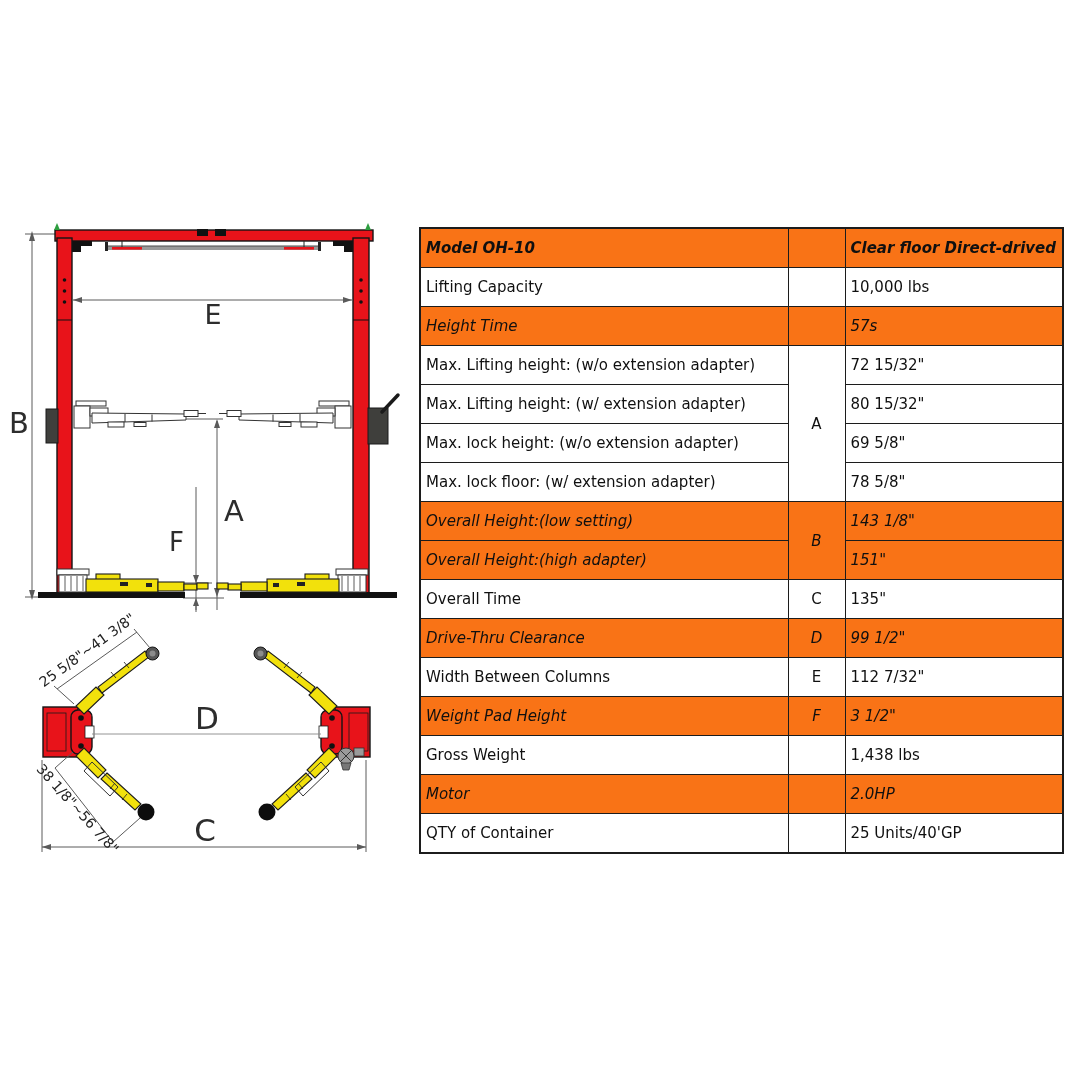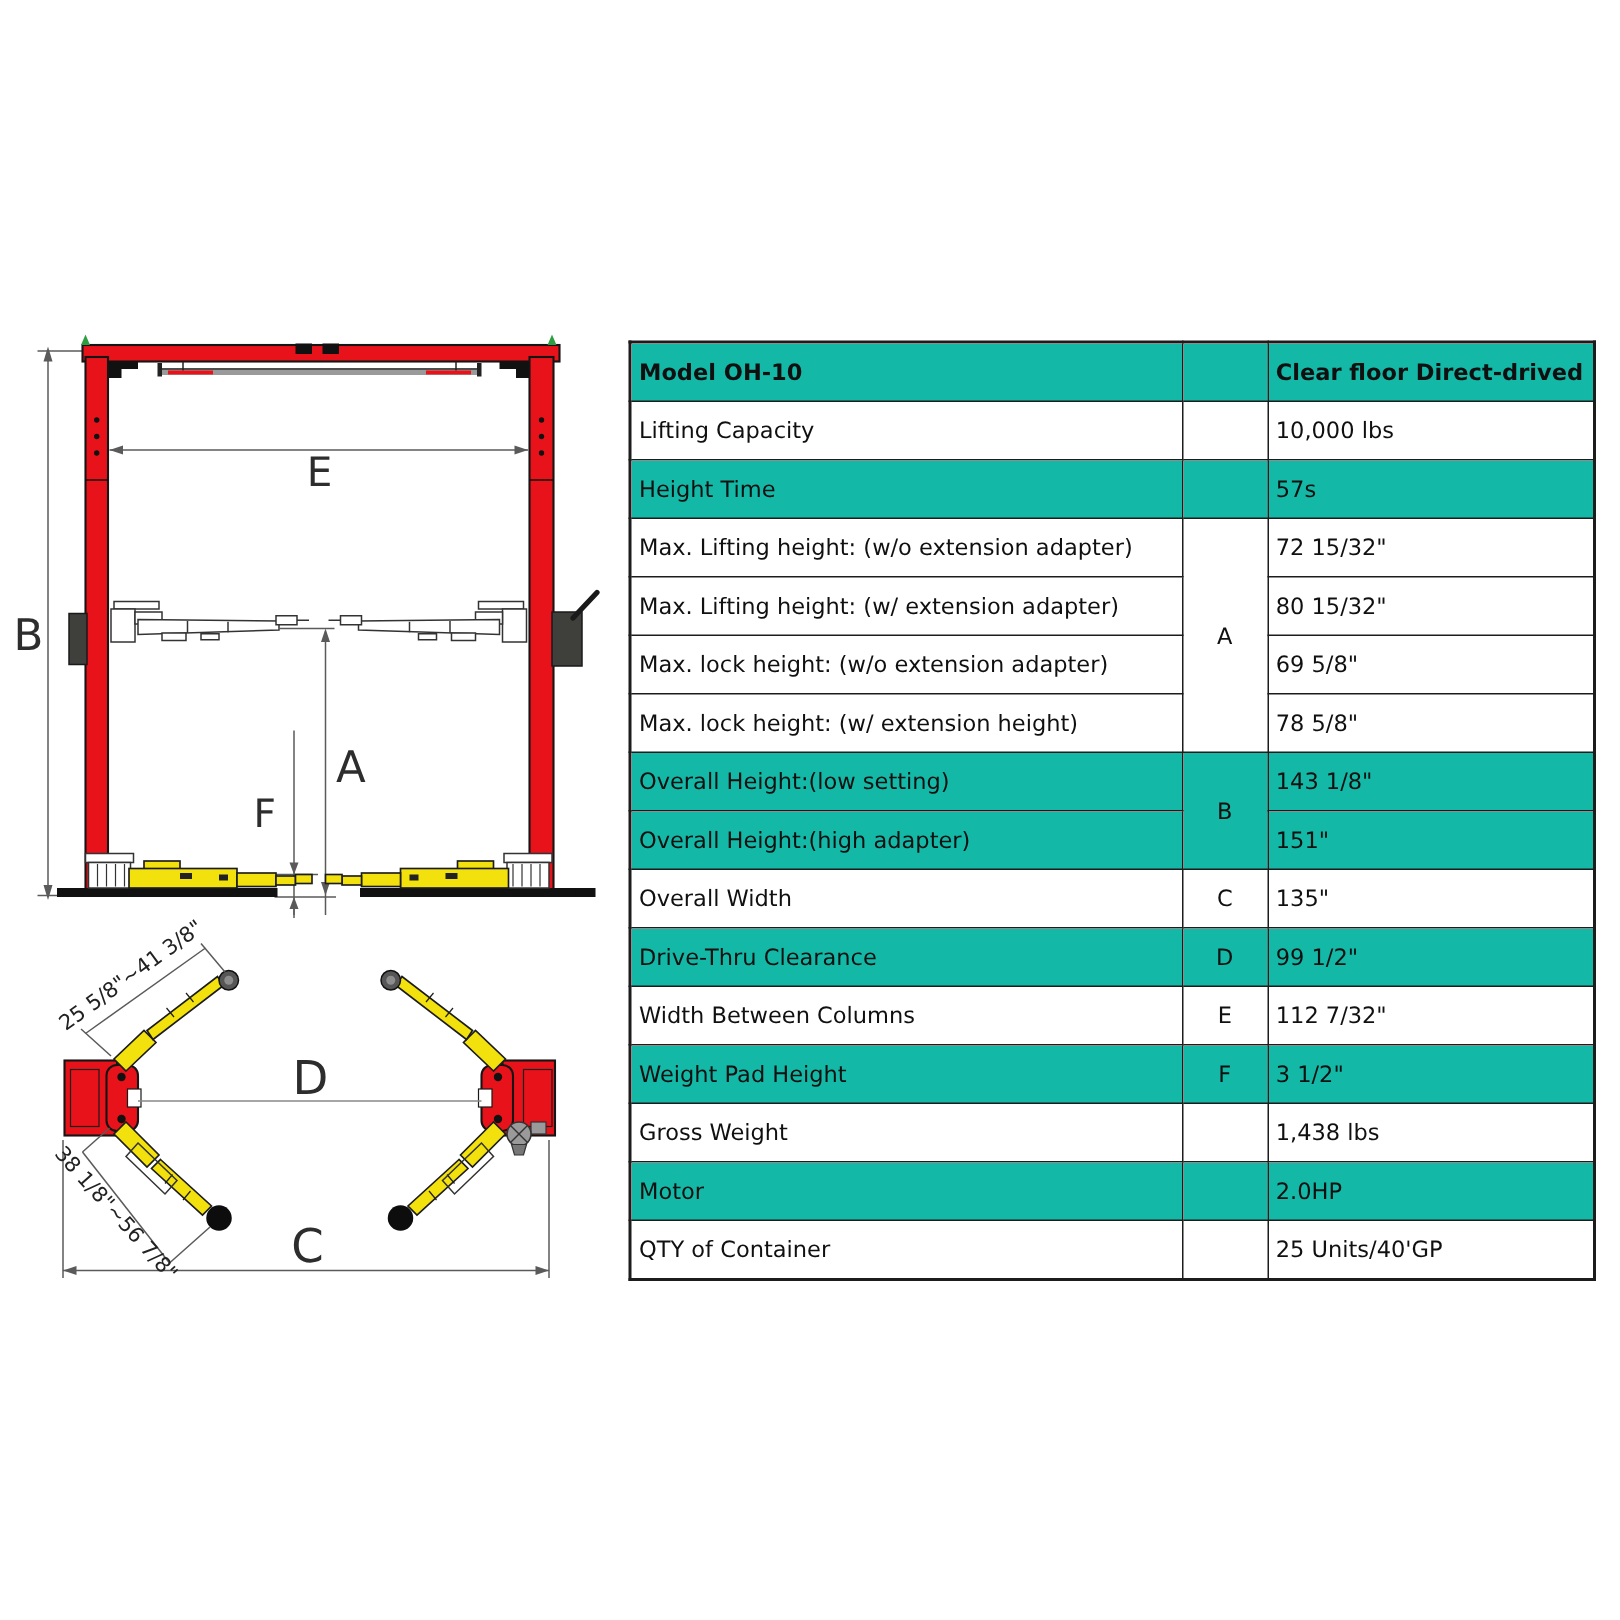--- a/index.html
+++ b/index.html
@@ -16,21 +16,21 @@
   .lblF{font-size:26px;}
   .lbl2{font-family:"DejaVu Sans","Liberation Sans",sans-serif;font-size:31px;fill:#2d2d2d;}
   .dimtext{font-family:"DejaVu Sans","Liberation Sans",sans-serif;font-size:14px;fill:#222;}
   
   .spec-table{position:absolute;left:419px;top:227px;width:645px;border-collapse:collapse;
               table-layout:fixed;border:2px solid #1c1c1c;}
   .spec-table td{border:1px solid #1c1c1c;height:38px;padding:0 4px 0 5px;font-size:15px;
                  color:#101010;vertical-align:middle;white-space:nowrap;overflow:hidden;}
   .spec-table td.letter{text-align:center;padding:0;}
   .spec-table tr.hdr td{font-weight:bold;}
-  .pink{background:#14b8a6;}
+  .pink{background:#f97316;font-style:italic;}
 </style>
 </head>
 <body>
 
 <div class="stage">
 
   <svg width="420" height="880" viewBox="0 0 420 880">
 
     <g>
 
@@ -246,34 +246,34 @@
     </tr>
     <tr>
       <td>Max. Lifting height: (w/ extension adapter)</td>
       <td>80 15/32"</td>
     </tr>
     <tr>
       <td>Max. lock height: (w/o extension adapter)</td>
       <td>69 5/8"</td>
     </tr>
     <tr>
-      <td>Max. lock height: (w/ extension height)</td>
+      <td>Max. lock floor: (w/ extension adapter)</td>
       <td>78 5/8"</td>
     </tr>
     <tr>
       <td class="pink">Overall Height:(low setting)</td>
       <td class="pink letter" rowspan="2">B</td>
       <td class="pink">143 1/8"</td>
     </tr>
     <tr>
       <td class="pink">Overall Height:(high adapter)</td>
       <td class="pink">151"</td>
     </tr>
     <tr>
-      <td>Overall Width</td>
+      <td>Overall Time</td>
       <td class="letter">C</td>
       <td>135"</td>
     </tr>
     <tr>
       <td class="pink">Drive-Thru Clearance</td>
       <td class="pink letter">D</td>
       <td class="pink">99 1/2"</td>
     </tr>
     <tr>
       <td>Width Between Columns</td>

